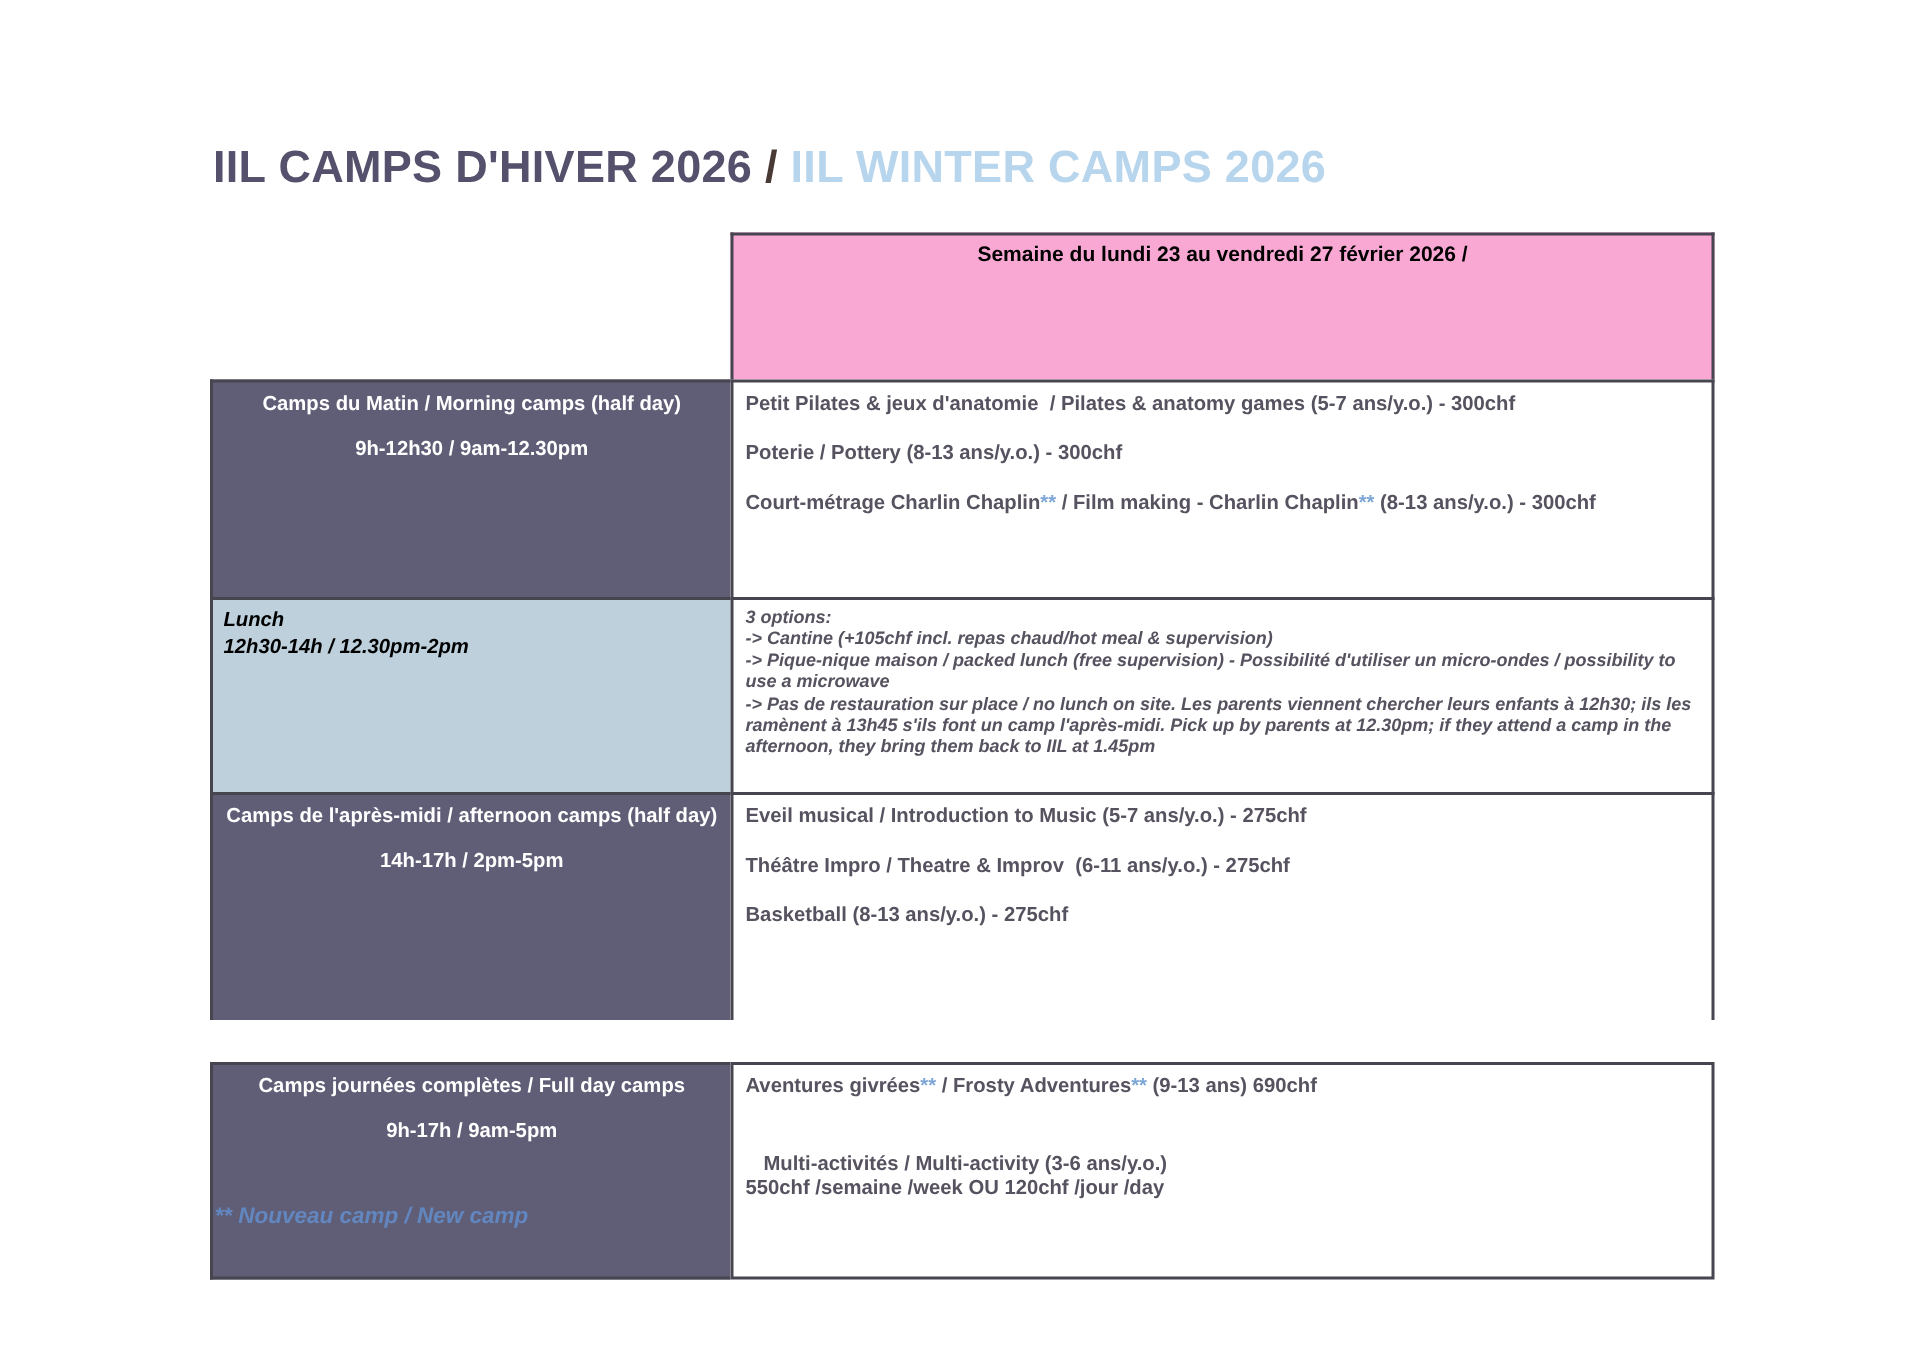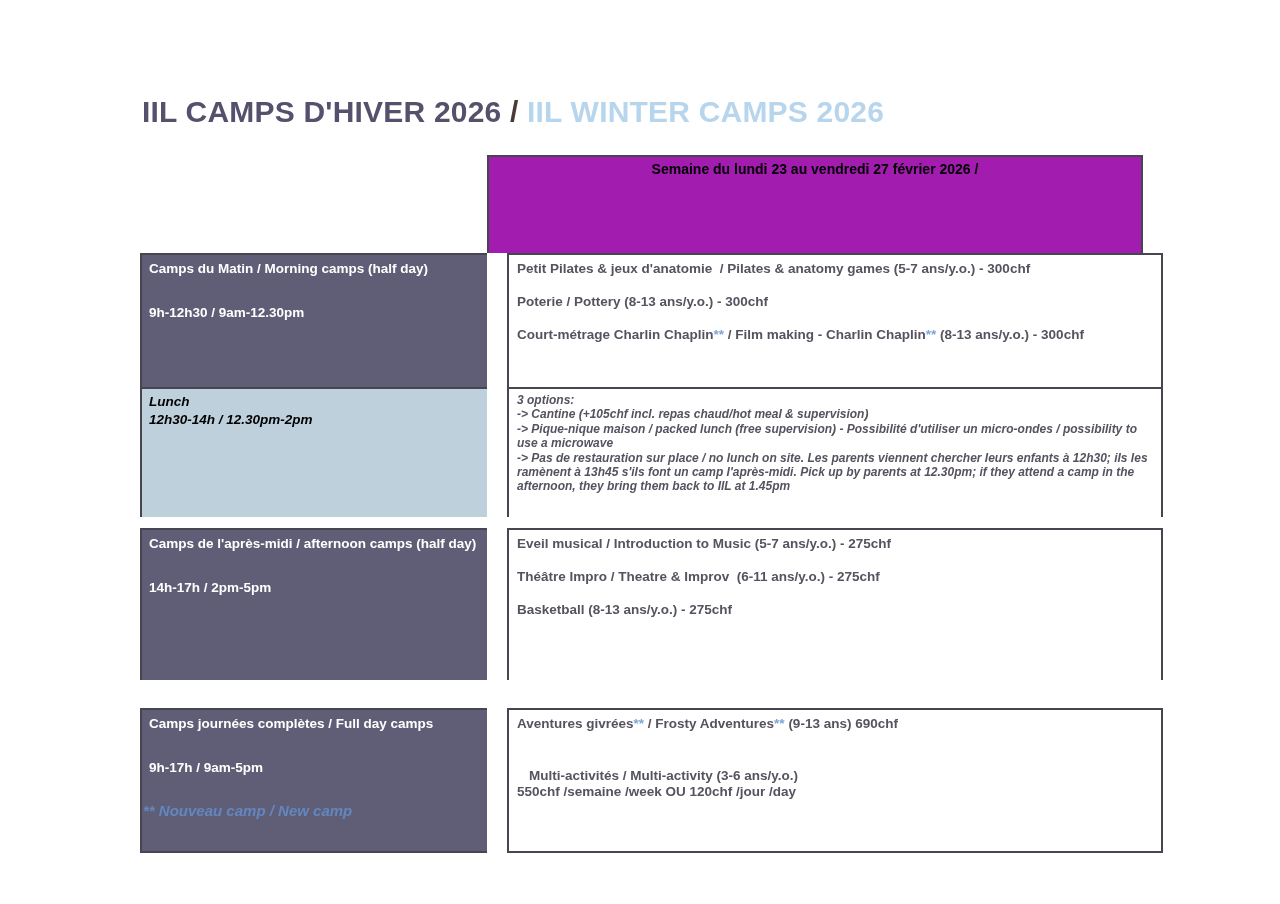--- a/index.html
+++ b/index.html
@@ -25,55 +25,55 @@
   .col2{border-right:2px solid #47454f;}
   .row-last{border-bottom:2px solid #47454f;}
 
   .dots{
     background-image:radial-gradient(rgba(30,30,80,0.10) 1px, transparent 1.2px);
     background-size:9px 9px;
   }
 
   
   .week-header{
-    left:347px;top:0;width:656px;height:98px;background:#a21caf;
+    left:347px;top:0;width:656px;height:98px;background:#f9a8d4;
     text-align:center;padding-top:4px;color:#000;
     font-size:14px;font-weight:bold;line-height:17px;
   }
   
   .label-dark{
     width:347px;left:0;background:#605e76;color:#ffffff;
-    font-size:13.5px;font-weight:bold;padding:6px 7px;line-height:16px;
+    font-size:13.5px;font-weight:bold;padding:6px 7px;line-height:16px;text-align:center;
   }
-  .label-time{margin-top:28px;}
+  .label-time{margin-top:14px;}
   
   .label-lunch{
     width:347px;left:0;background:#bdd0dc;color:#000000;
     font-size:13.5px;font-weight:bold;font-style:italic;
     padding:4px 7px;line-height:18px;
   }
   
   .content{
     left:347px;width:656px;background:#ffffff;color:#57525f;
-    font-size:13.5px;font-weight:bold;padding:6px 8px;line-height:16px;margin-left:20px;
+    font-size:13.5px;font-weight:bold;padding:6px 8px;line-height:16px;
   }
   .content p{margin:0 0 17px 0;white-space:pre-wrap;}
   .star{color:#7ca6d6;}
   
   .content-lunch{
     font-size:12px;font-style:italic;line-height:14.4px;padding:4px 8px;
   }
   .content-lunch p{margin:0;white-space:pre-wrap;}
   
   .block-gap{margin-top:36px !important;padding-left:12px;}
   .tight p{margin:0;}
 
   
   .r1{top:98px;height:145px;}
-  .r2{top:232px;height:130px;}
+  .r2{top:243px;height:130px;}
   .r3{top:373px;height:152px;}
   .r4{top:553px;height:145px;}
 
   
   .footnote{
     position:absolute;left:143px;top:802px;
     color:#6287c0;font-size:15px;font-weight:bold;font-style:italic;
   }
 </style>
 </head>

